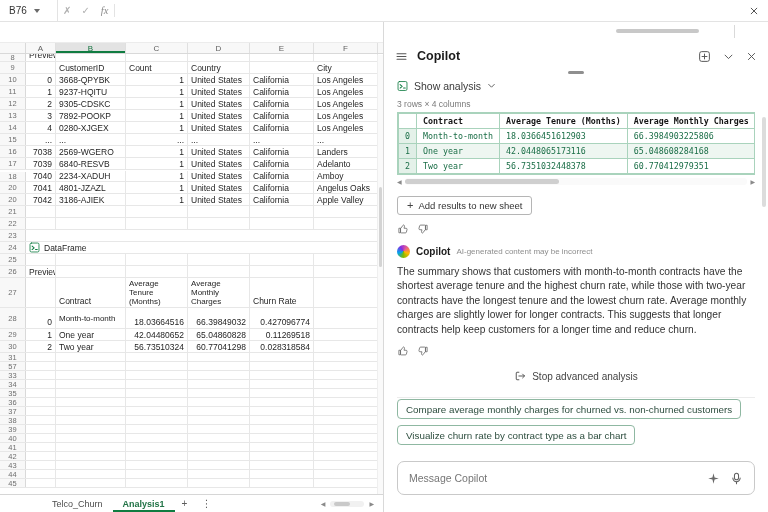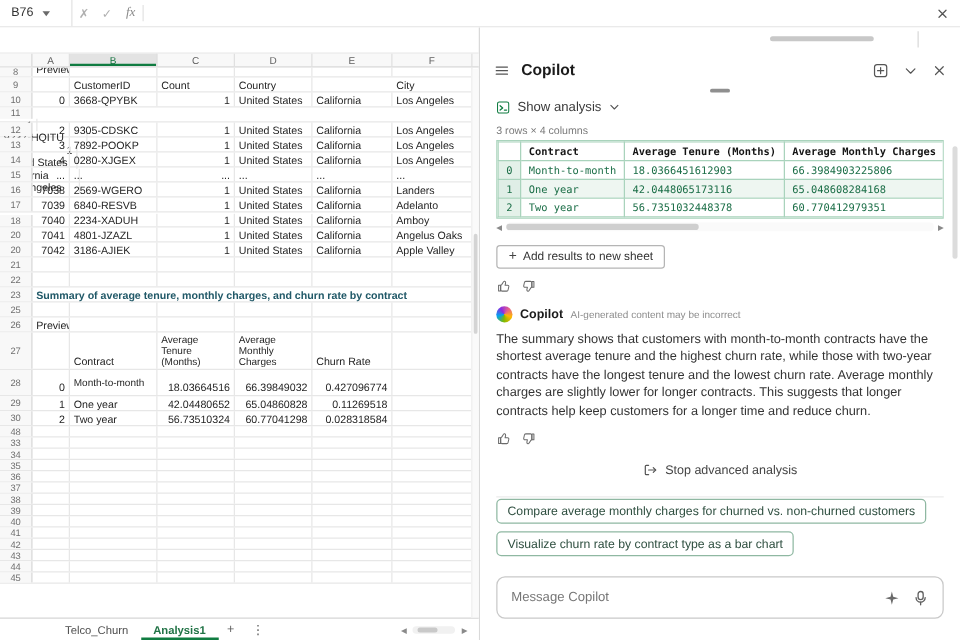--- a/index.html
+++ b/index.html
@@ -150,21 +150,21 @@
           </div>
           <div class="grow" style="height: 12px;">
             <div class="rnum">10</div>
             <div class="cell r" style="width: 30px;">0</div>
             <div class="cell" style="width: 70px;">3668-QPYBK</div>
             <div class="cell r" style="width: 62px;">1</div>
             <div class="cell" style="width: 62px;">United States</div>
             <div class="cell" style="width: 64px;">California</div>
             <div class="cell" style="width: 64px;">Los Angeles</div>
           </div>
-          <div class="grow" style="height: 12px; flex-direction: column;">
+          <div class="grow" style="height: 12px;">
             <div class="rnum">11</div>
             <div class="cell r" style="width: 30px;">1</div>
             <div class="cell" style="width: 70px;">9237-HQITU</div>
             <div class="cell r" style="width: 62px;">1</div>
             <div class="cell" style="width: 62px;">United States</div>
             <div class="cell" style="width: 64px;">California</div>
             <div class="cell" style="width: 64px;">Los Angeles</div>
           </div>
           <div class="grow" style="height: 12px;">
             <div class="rnum">12</div>
@@ -260,21 +260,33 @@
             <div class="rnum">22</div>
             <div class="cell" style="width: 30px;"></div>
             <div class="cell" style="width: 70px;"></div>
             <div class="cell" style="width: 62px;"></div>
             <div class="cell" style="width: 62px;"></div>
             <div class="cell" style="width: 64px;"></div>
             <div class="cell" style="width: 64px;"></div>
           </div>
           <div class="grow" style="height: 12px;">
             <div class="rnum">23</div>
-            <div class="cell title" style="flex: 1 1 0%;">Summary of average tenure, monthly charges, and churn rate by contract</div>
+          </div>
+          <div class="grow" style="height: 12px;">
+            <div class="rnum">24</div>
+            <div class="cell pycell" style="flex: 1 1 0%;">
+              <span class="pybadge">
+                <svg width="11" height="11" viewBox="0 0 16 16" fill="none" stroke="#107c41" stroke-linecap="round" stroke-linejoin="round">
+                  <rect x="1.5" y="1.5" width="13" height="13" rx="2" stroke-width="1.2"></rect>
+                  <path d="M4.5 6l3 2.5-3 2.5" stroke-width="1.5"></path>
+                  <path d="M9.5 11h2.5" stroke-width="1.5"></path>
+                </svg>
+              </span>
+              <span>DataFrame</span>
+            </div>
           </div>
           <div class="grow" style="height: 12px;">
             <div class="rnum">25</div>
             <div class="cell" style="width: 30px;"></div>
             <div class="cell" style="width: 70px;"></div>
             <div class="cell" style="width: 62px;"></div>
             <div class="cell" style="width: 62px;"></div>
             <div class="cell" style="width: 64px;"></div>
             <div class="cell" style="width: 64px;"></div>
           </div>
@@ -317,21 +329,30 @@
           <div class="grow" style="height: 12px;">
             <div class="rnum">30</div>
             <div class="cell r" style="width: 30px;">2</div>
             <div class="cell" style="width: 70px;">Two year</div>
             <div class="cell r" style="width: 62px;">56.73510324</div>
             <div class="cell r" style="width: 62px;">60.77041298</div>
             <div class="cell r" style="width: 64px;">0.028318584</div>
             <div class="cell" style="width: 64px;"></div>
           </div>
           <div class="grow" style="height: 9px;">
-            <div class="rnum">48</div>
+            <div class="rnum">31</div>
+            <div class="cell" style="width: 30px;"></div>
+            <div class="cell" style="width: 70px;"></div>
+            <div class="cell" style="width: 62px;"></div>
+            <div class="cell" style="width: 62px;"></div>
+            <div class="cell" style="width: 64px;"></div>
+            <div class="cell" style="width: 64px;"></div>
+          </div>
+          <div class="grow" style="height: 9px;">
+            <div class="rnum">57</div>
             <div class="cell" style="width: 30px;"></div>
             <div class="cell" style="width: 70px;"></div>
             <div class="cell" style="width: 62px;"></div>
             <div class="cell" style="width: 62px;"></div>
             <div class="cell" style="width: 64px;"></div>
             <div class="cell" style="width: 64px;"></div>
           </div>
           <div class="grow" style="height: 9px;">
             <div class="rnum">33</div>
             <div class="cell" style="width: 30px;"></div>

